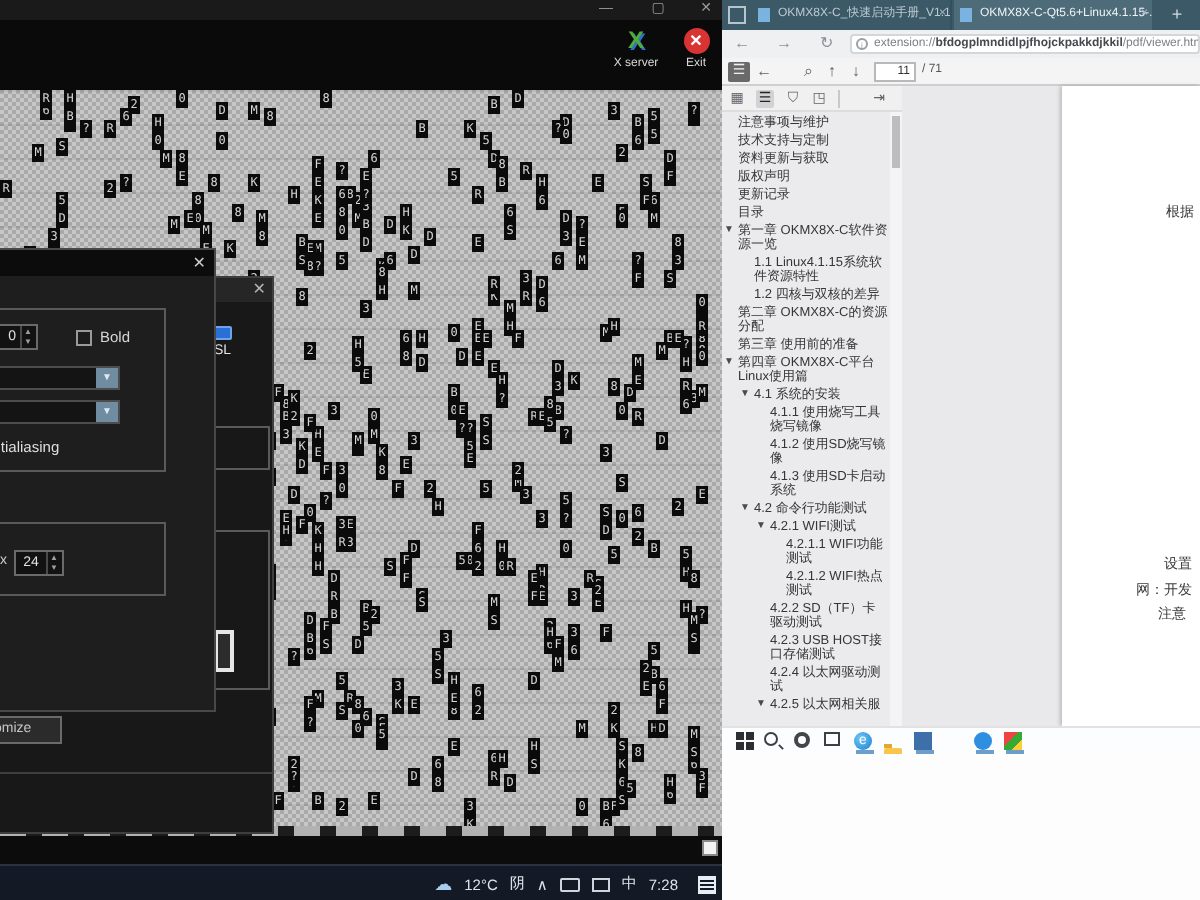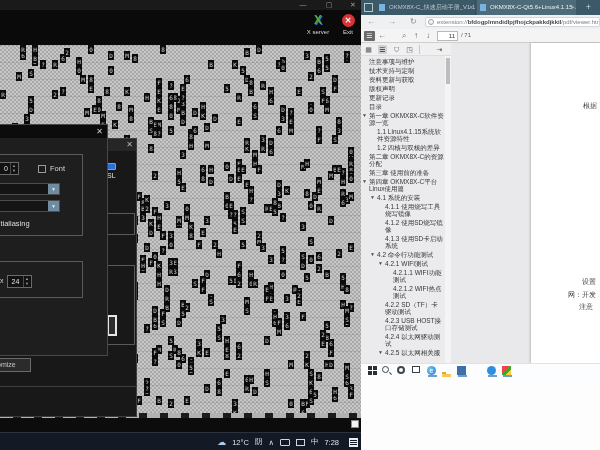--- a/index.html
+++ b/index.html
@@ -751,21 +751,21 @@
     <div class="dlg-front">
       <div class="dtitle">
         <span class="dclose">✕</span>
       </div>
       <div class="gb1"></div>
       <div class="spin spin1">
         <span>0</span>
         <span class="arr">▲<br>▼</span>
       </div>
       <span class="cb cb-bold"></span>
-      <span class="lbl-bold">Font</span>
+      <span class="lbl-bold">Bold</span>
       <div class="combo combo1">
         <span class="carr">▼</span>
       </div>
       <div class="combo combo2">
         <span class="carr">▼</span>
       </div>
 
       <span class="lbl-aa">Font antialiasing</span>
       <div class="gb2"></div>
       <span class="lbl-x24">x</span>

